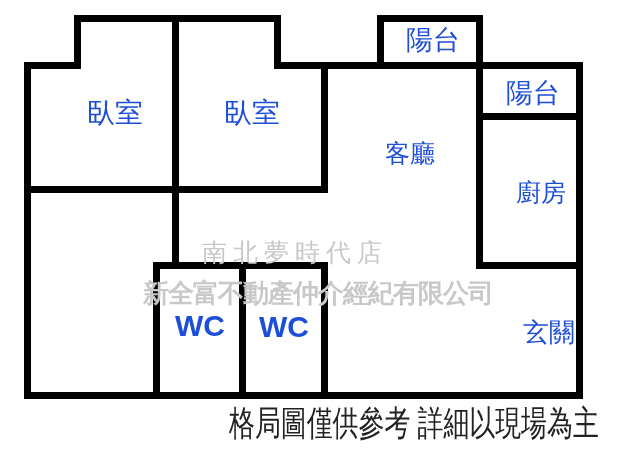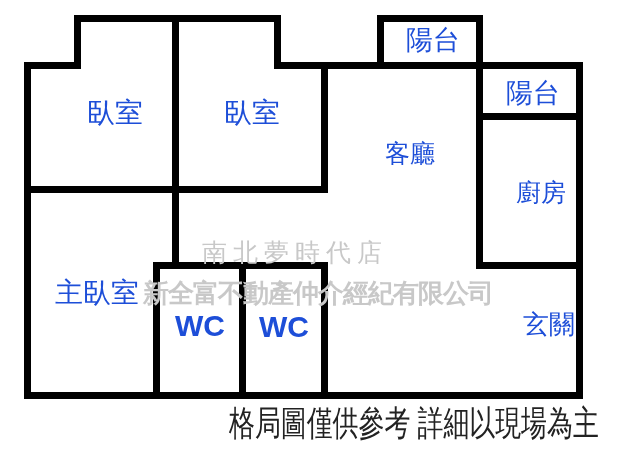--- a/index.html
+++ b/index.html
@@ -90,23 +90,22 @@
   <div class="wall" style="left:153px; top:262px; width:7px;   height:137px;"></div>
   <div class="wall" style="left:239px; top:262px; width:7px;   height:137px;"></div>
   <div class="wall" style="left:321px; top:262px; width:7px;   height:137px;"></div>
 
   <div class="room-label" style="left:115px; top:113px; font-size:28px;">臥室</div>
   <div class="room-label" style="left:252px; top:113px; font-size:28px;">臥室</div>
   <div class="room-label" style="left:433px; top:40px;  font-size:27px;">陽台</div>
   <div class="room-label" style="left:533px; top:93px;  font-size:27px;">陽台</div>
   <div class="room-label" style="left:541px; top:192px; font-size:25px;">廚房</div>
   <div class="room-label" style="left:410px; top:153px; font-size:25px;">客廳</div>
-  <div class="room-label" style="left:97px;  top:293px; font-size:28px;">主臥室</div>
   <div class="room-label wc-label" style="left:200px; top:326px; font-size:30px;">WC</div>
   <div class="room-label wc-label" style="left:284px; top:327px; font-size:30px;">WC</div>
-  <div class="room-label" style="left:549px; top:324px; font-size:26px;">玄關</div>
+  <div class="room-label" style="left:549px; top:332px; font-size:26px;">玄關</div>
 
   <div class="watermark wm-store">南北夢時代店</div>
   <div class="watermark wm-agency">新全富不動產仲介經紀有限公司</div>
 
   <div class="caption">格局圖僅供參考 詳細以現場為主</div>
 
 </div>
 
 </body></html>

